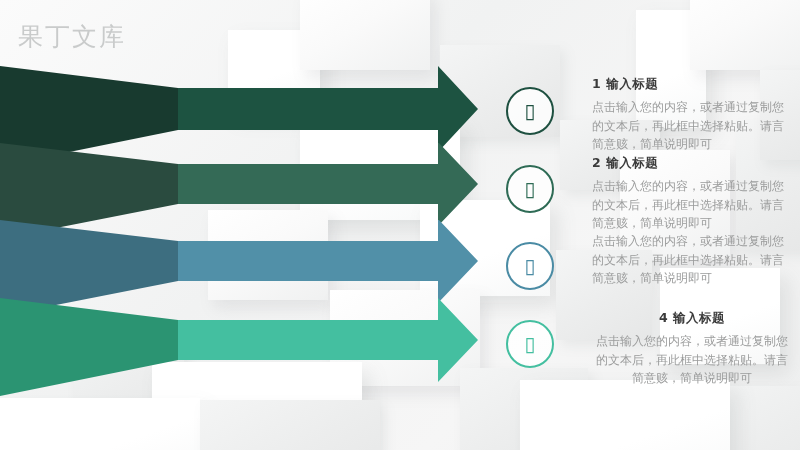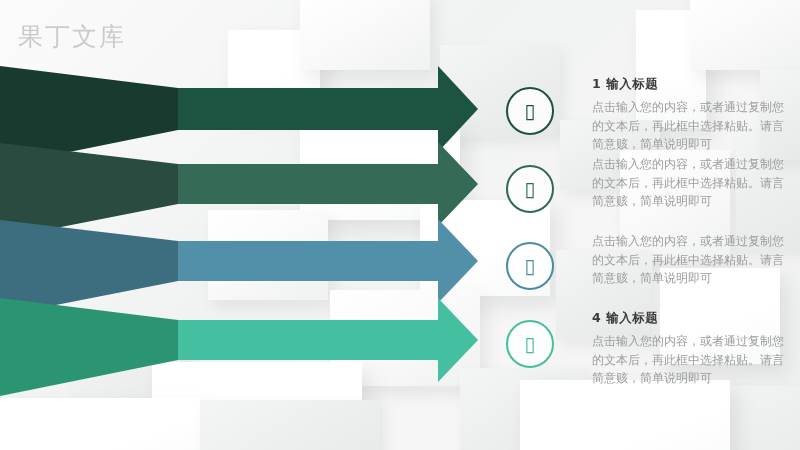--- a/index.html
+++ b/index.html
@@ -180,24 +180,25 @@
         <span class="glyph" style="color: rgb(68, 191, 160);">▯</span>
       </div>
     </div>
 
   <div id="texts">
       <div class="text-block" style="top: 76px;">
         <div class="tb-title"><span class="num">1</span><span>输入标题</span></div>
         <p class="tb-body">点击输入您的内容，或者通过复制您的文本后，再此框中选择粘贴。请言简意赅，简单说明即可</p>
       </div>
       <div class="text-block" style="top: 155px;">
+        <div class="tb-title"><span class="num">2</span><span>输入标题</span></div>
         <p class="tb-body">点击输入您的内容，或者通过复制您的文本后，再此框中选择粘贴。请言简意赅，简单说明即可</p>
       </div>
       <div class="text-block" style="top: 232px;">
         <p class="tb-body">点击输入您的内容，或者通过复制您的文本后，再此框中选择粘贴。请言简意赅，简单说明即可</p>
       </div>
-      <div class="text-block" style="top: 310px;">
+      <div class="text-block" style="top: 310px; text-align: center;">
         <div class="tb-title"><span class="num">4</span><span>输入标题</span></div>
         <p class="tb-body">点击输入您的内容，或者通过复制您的文本后，再此框中选择粘贴。请言简意赅，简单说明即可</p>
       </div>
     </div>
 
 </div>
 
 </body></html>

